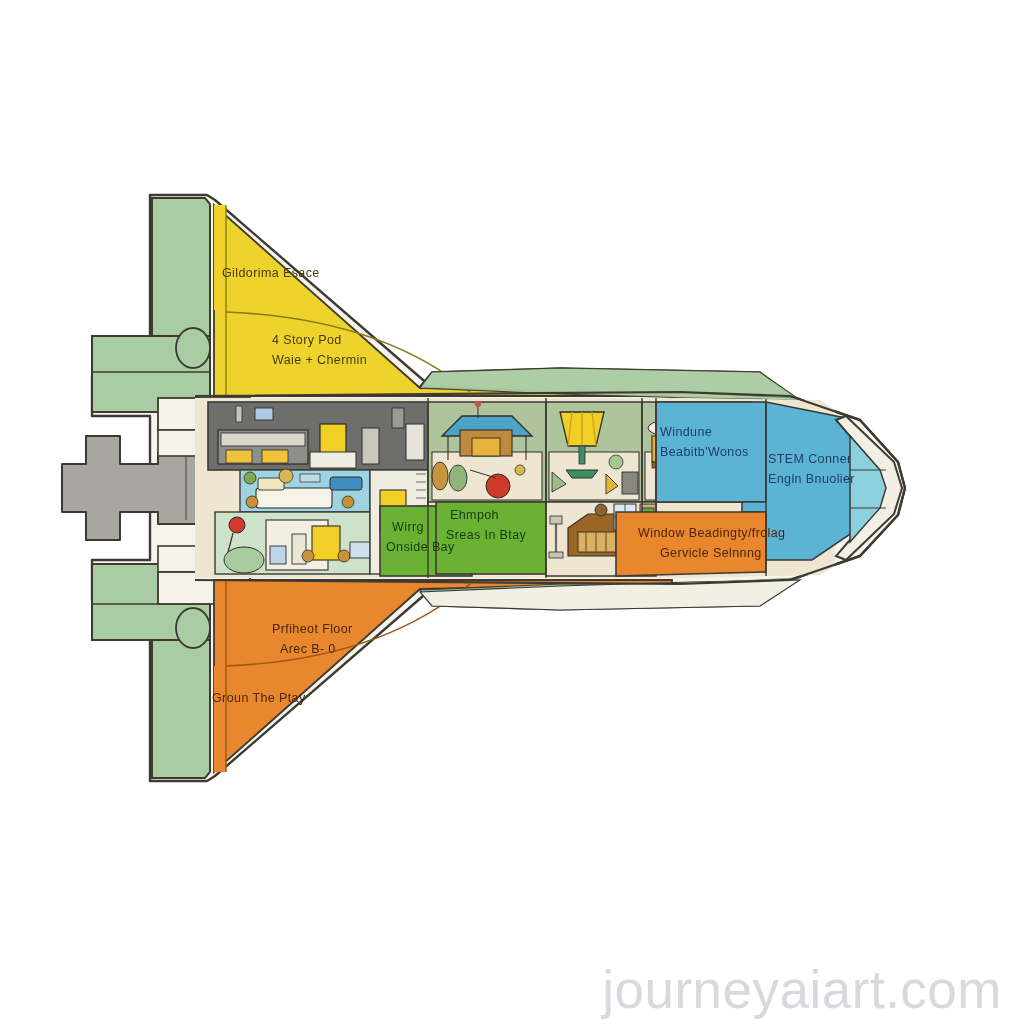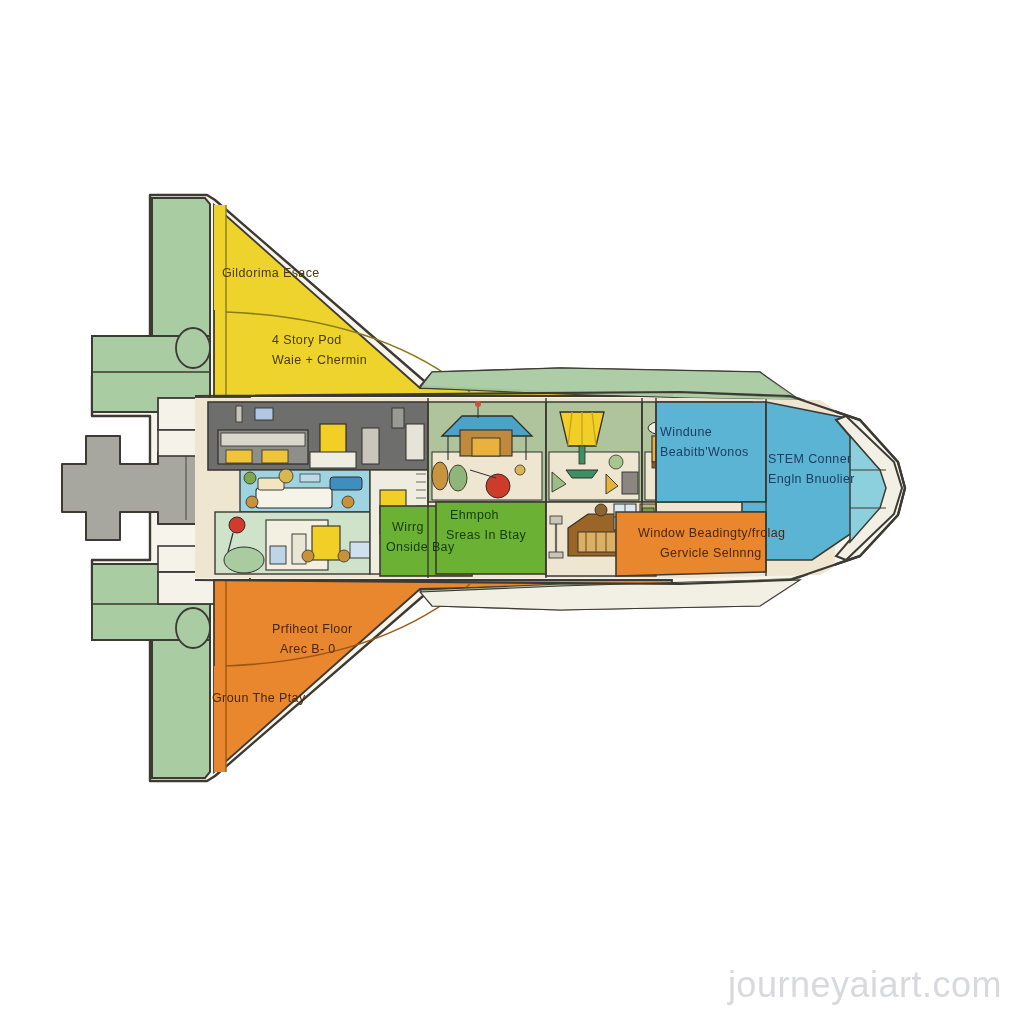--- a/index.html
+++ b/index.html
@@ -21,23 +21,23 @@
     letter-spacing:0.4px;
   }
   .zone-label.blue{fill:#1d3f63;}
   .zone-label.orange{fill:#4a2708;}
   .zone-label.green{fill:#173b0d;}
   .zone-label.yellow{fill:#4a3a08;}
 
   .watermark{
     position:absolute;
     right:22px;
-    bottom:18px;
+    bottom:4px;
     font-family:"Liberation Sans", sans-serif;
-    font-size:36px;
+    font-size:53px;
     color:#d8d9dc;
     letter-spacing:0.5px;
     font-weight:300;
     white-space:nowrap;
     user-select:none;
   }
 </style>
 </head>
 <body>
 

